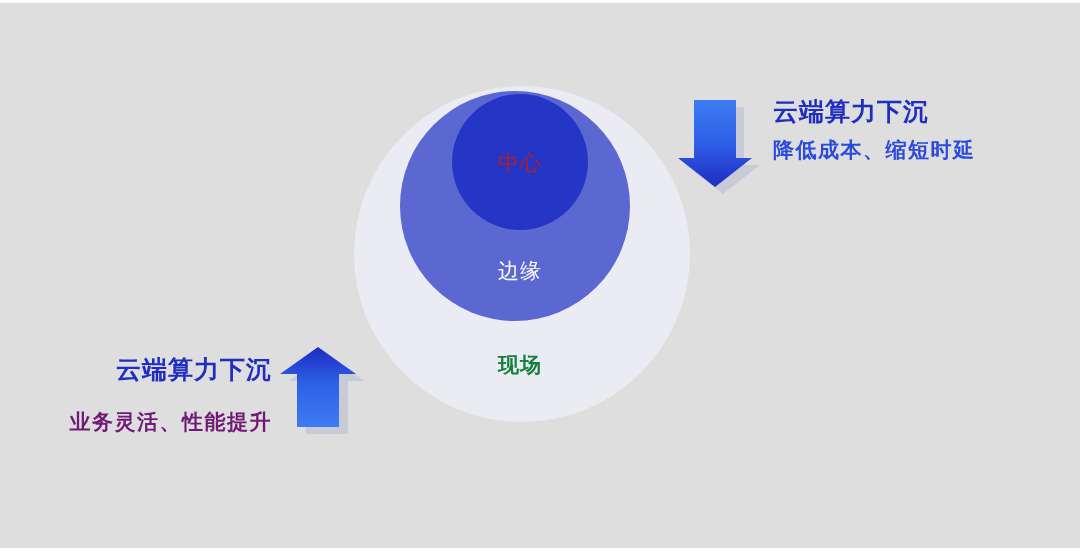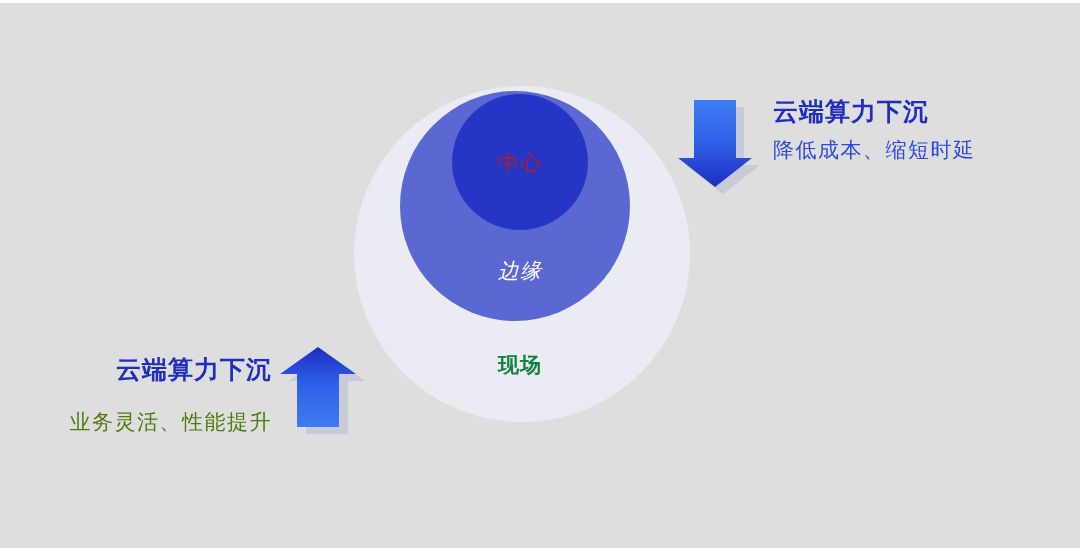--- a/index.html
+++ b/index.html
@@ -27,36 +27,36 @@
   .arrow-svg{position:absolute;display:block;}
   .arrow-down{left:678px;top:97px;}
   .arrow-up{left:280px;top:344px;}
   .annotation{position:absolute;white-space:nowrap;}
   .annotation-right{left:773px;top:95px;text-align:left;}
   .annotation-left{right:808px;top:353px;text-align:right;}
   .annotation .title{
     font-size:25px;line-height:28px;font-weight:700;letter-spacing:1px;
   }
   .annotation .subtitle{
-    font-size:21px;line-height:28px;font-weight:400;letter-spacing:1.5px;
+    font-size:21px;line-height:28px;font-weight:700;letter-spacing:1.5px;
     margin-top:10px;
   }
 </style>
 </head>
 <body>
 
 <div class="canvas" style="background-color: rgb(222, 222, 222);">
   <div class="scene">
 
     <div class="circle circle-field" style="background-color: rgb(234, 235, 243);"></div>
     <div class="circle circle-edge" style="background-color: rgb(92, 104, 209);"></div>
     <div class="circle circle-center" style="background-color: rgb(37, 53, 197);"></div>
 
     <div class="layer-label label-center" style="color: #b91c1c;">中心</div>
-    <div class="layer-label label-edge" style="color: rgb(255, 255, 255); font-style: italic;">边缘</div>
+    <div class="layer-label label-edge" style="color: rgb(255, 255, 255);">边缘</div>
     <div class="layer-label label-field" style="color: #15803d;">现场</div>
 
     <svg class="arrow-svg arrow-down" width="84" height="96" viewBox="0 0 84 96" aria-hidden="true">
       <defs>
         <linearGradient id="gradDown" x1="0" y1="0" x2="0" y2="1">
           <stop offset="0%" stop-color="#3d7cf2"></stop>
           <stop offset="50%" stop-color="#2e5fe6"></stop>
           <stop offset="100%" stop-color="#1e2cc2"></stop>
         </linearGradient>
       </defs>
@@ -76,17 +76,17 @@
       <polygon points="38,0 76,27 59,27 59,80 17,80 17,27 0,27" fill="url(#gradUp)"></polygon>
     </svg>
 
     <div class="annotation annotation-right">
       <div class="title" style="color: rgb(31, 46, 192);">云端算力下沉</div>
       <div class="subtitle" style="color: rgb(43, 73, 218);">降低成本、缩短时延</div>
     </div>
 
     <div class="annotation annotation-left">
       <div class="title" style="color: rgb(31, 46, 192);">云端算力下沉</div>
-      <div class="subtitle" style="color: #4d7c0f; margin-top: 24px;">业务灵活、性能提升</div>
+      <div class="subtitle" style="color: #701a75; margin-top: 24px;">业务灵活、性能提升</div>
     </div>
 
   </div>
 </div>
 
 </body></html>

